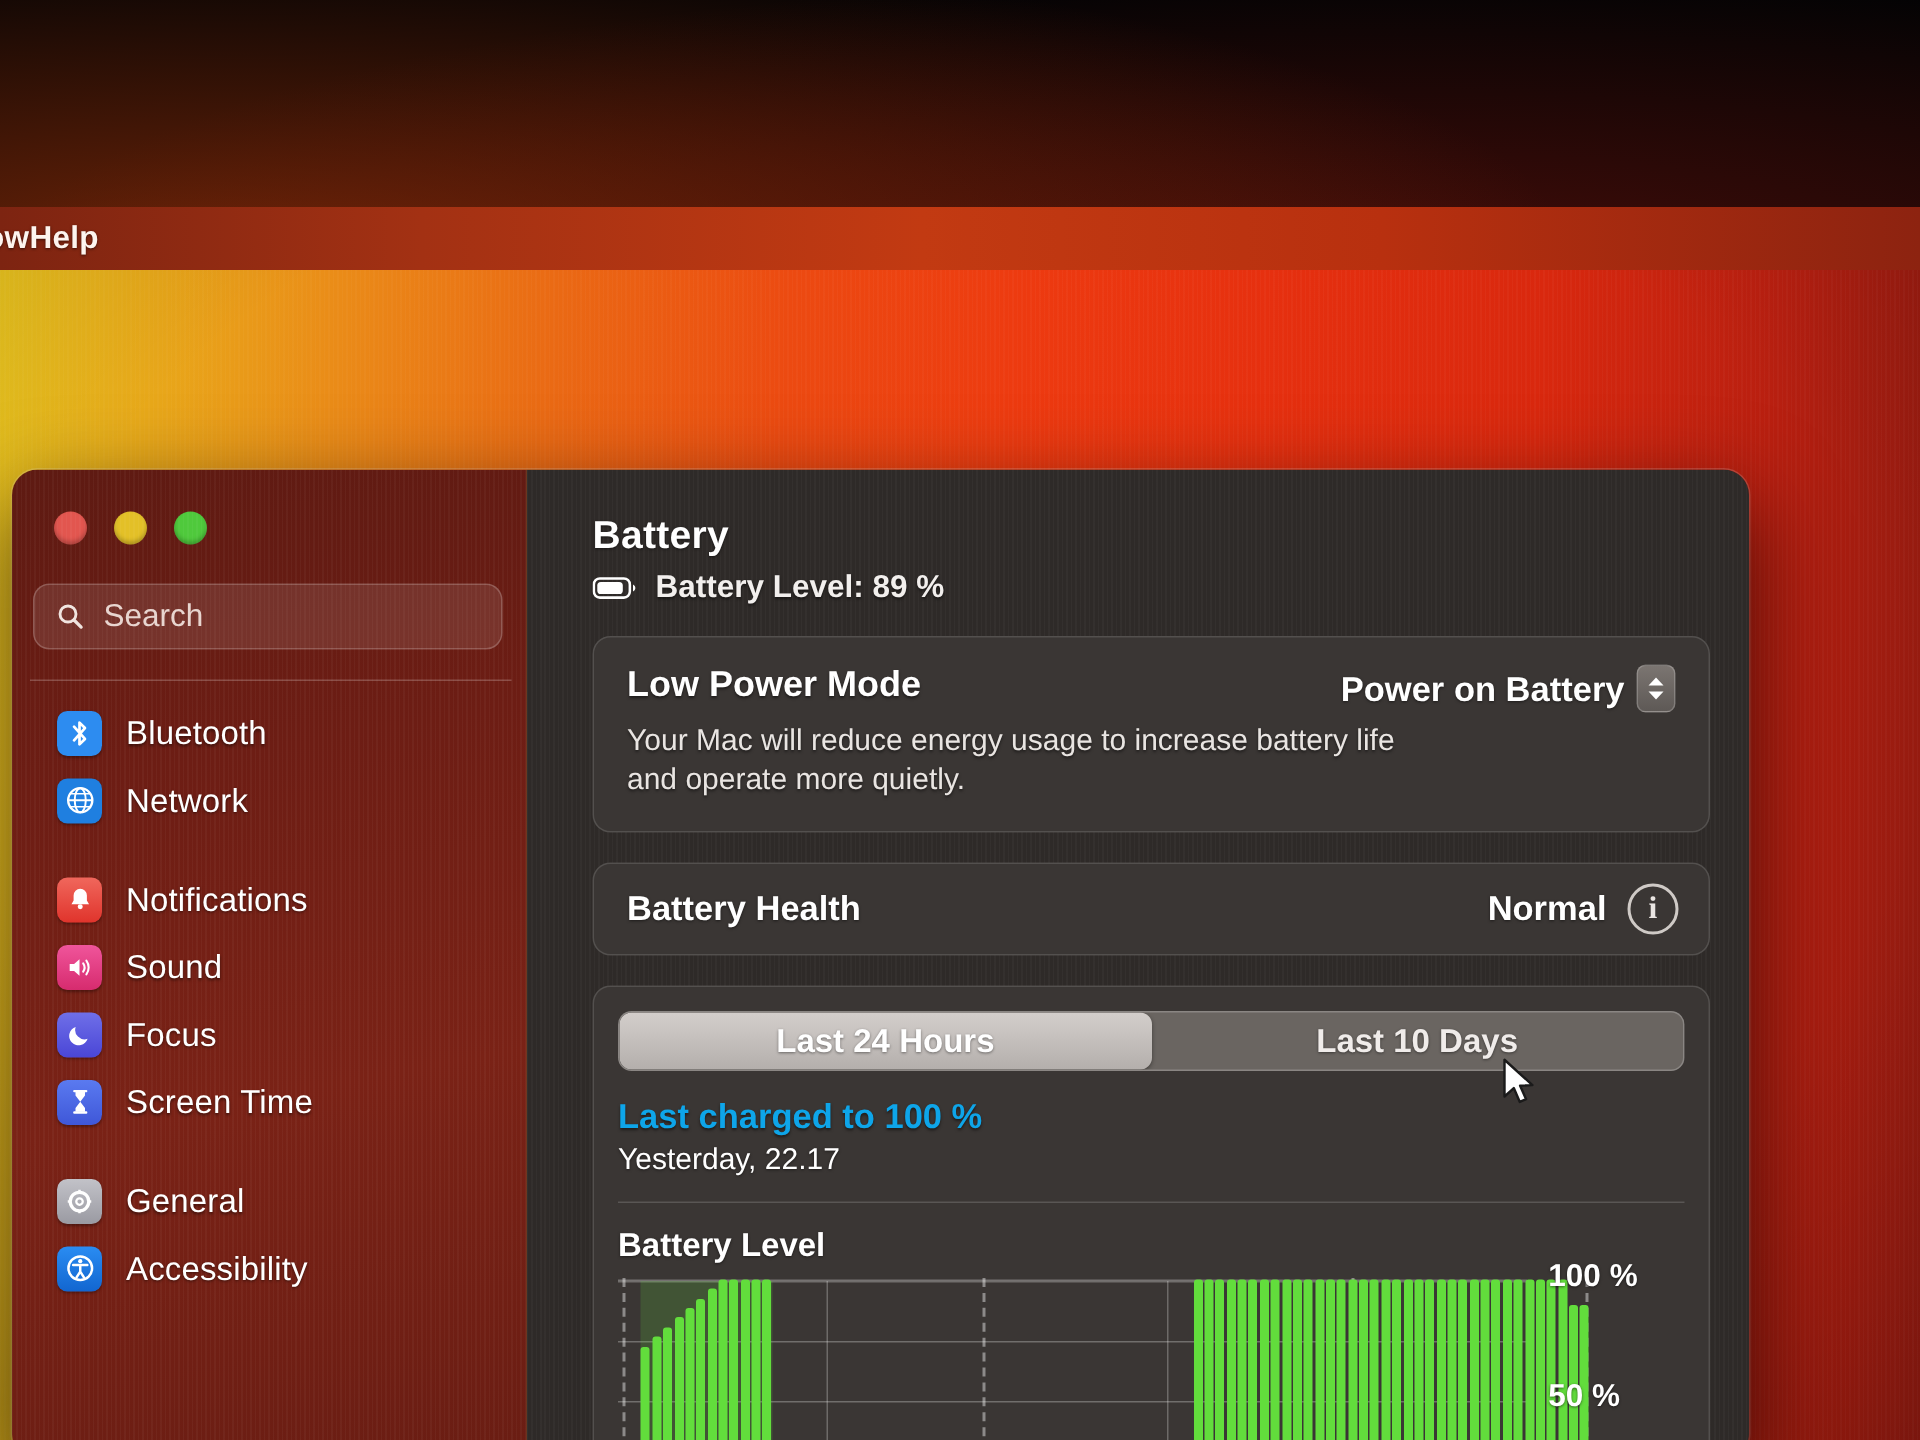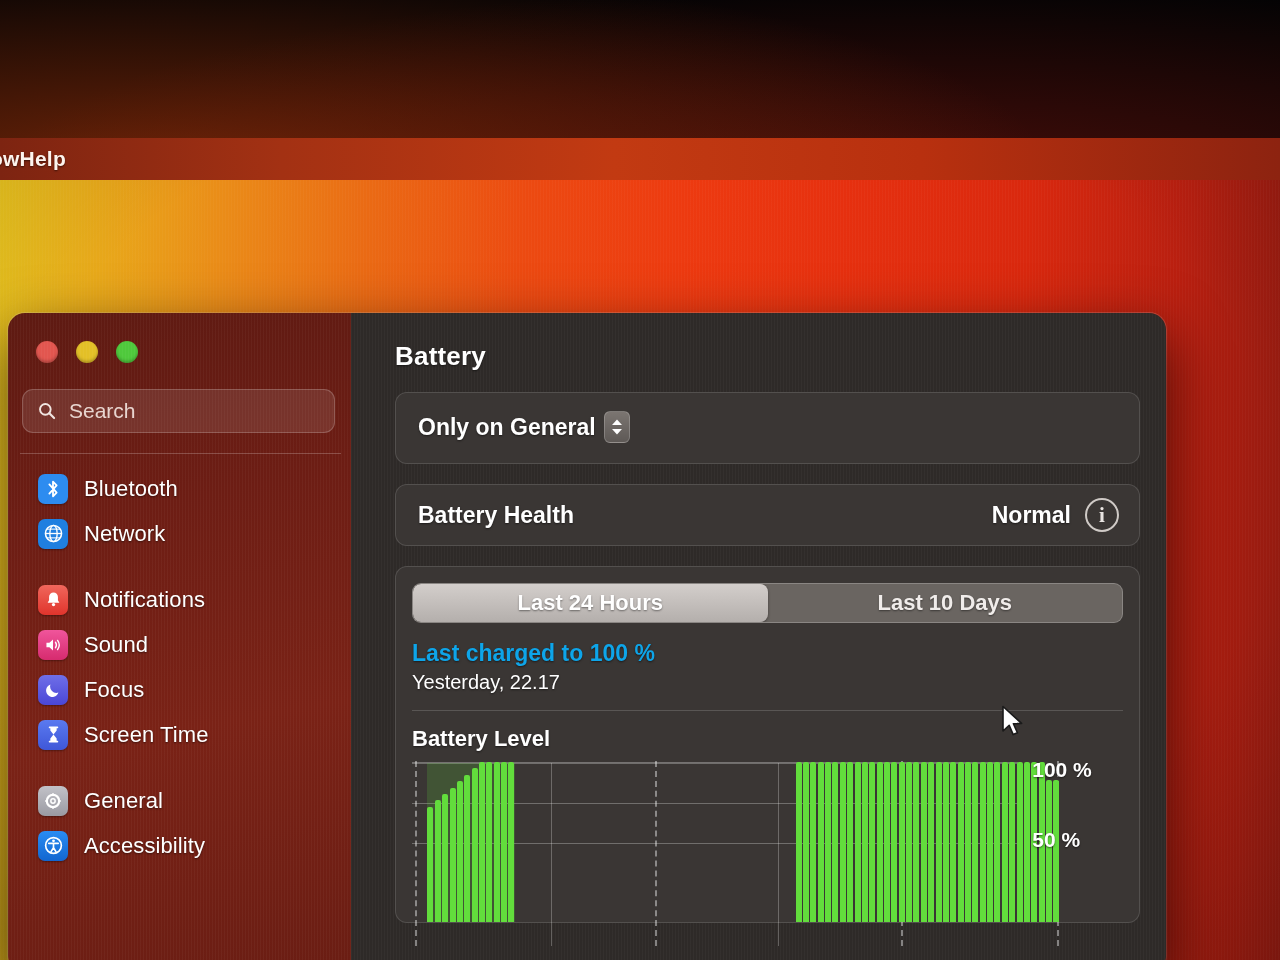--- a/index.html
+++ b/index.html
@@ -387,35 +387,45 @@
 
     </div>
   </div>
 
   <div id="content">
     <div class="ct-scan"></div>
     <div class="inner">
 
       <div id="page-title">Battery</div>
 
+      <div id="battery-level-row">
+        <svg width="30" height="16" viewBox="0 0 30 16">
+          <rect x="0.9" y="1.6" width="24" height="12.8" rx="4" fill="none" stroke="#fff" stroke-width="1.7"></rect>
+          <rect x="3.2" y="4" width="17" height="8" rx="2.4" fill="#fff"></rect>
+          <path d="M27 5.6v4.8a2.6 2.6 0 0 0 0-4.8z" fill="#fff"></path>
+        </svg>
+        <span class="btxt">Battery Level: 89 %</span>
+      </div>
 
       <div id="low-power-card" class="card">
         <div class="lp-head">
+          <div id="low-power-title">Low Power Mode</div>
           <div id="low-power-popup">
-            <span class="pv">Only on General</span>
+            <span class="pv">Power on Battery</span>
             <span class="stepper">
               <svg width="12" height="7" viewBox="0 0 12 7">
                   <path d="M6 0.6 11 6 1 6z" fill="#fff"></path>
                 </svg>
               <svg width="12" height="7" viewBox="0 0 12 7">
                   <path d="M6 6.4 1 1h10z" fill="#fff"></path>
                 </svg>
             </span>
           </div>
         </div>
+        <div id="low-power-desc">Your Mac will reduce energy usage to increase battery life and operate more quietly.</div>
       </div>
 
       <div id="battery-health-card" class="card">
         <span id="battery-health-label">Battery Health</span>
         <span id="battery-health-right">
           <span id="battery-health-value">Normal</span>
           <span class="info-btn">i</span>
         </span>
       </div>
 
@@ -491,21 +501,21 @@
                 <div class="bar" style="left: 597.136px; height: 160px; background: rgb(98, 221, 60);"></div>
                 <div class="bar" style="left: 604.5px; height: 160px; background: rgb(98, 221, 60);"></div>
                 <div class="bar" style="left: 611.864px; height: 160px; background: rgb(98, 221, 60);"></div>
                 <div class="bar" style="left: 619.227px; height: 160px; background: rgb(98, 221, 60);"></div>
                 <div class="bar" style="left: 626.591px; height: 160px; background: rgb(98, 221, 60);"></div>
                 <div class="bar" style="left: 633.955px; height: 142.4px; background: rgb(98, 221, 60);"></div>
                 <div class="bar" style="left: 641.318px; height: 142.4px; background: rgb(98, 221, 60);"></div>
               </div>
           </div>
           <div id="y-axis">
-              <div class="ylab" style="top: -14px; margin-top: 10px;">100 %</div>
+              <div class="ylab" style="top: -14px;">100 %</div>
               <div class="ylab" style="top: 66px;">50 %</div>
             </div>
         </div>
       </div>
 
     </div>
   </div>
 </div>
 
 <svg id="cursor" viewBox="0 0 26 34">

